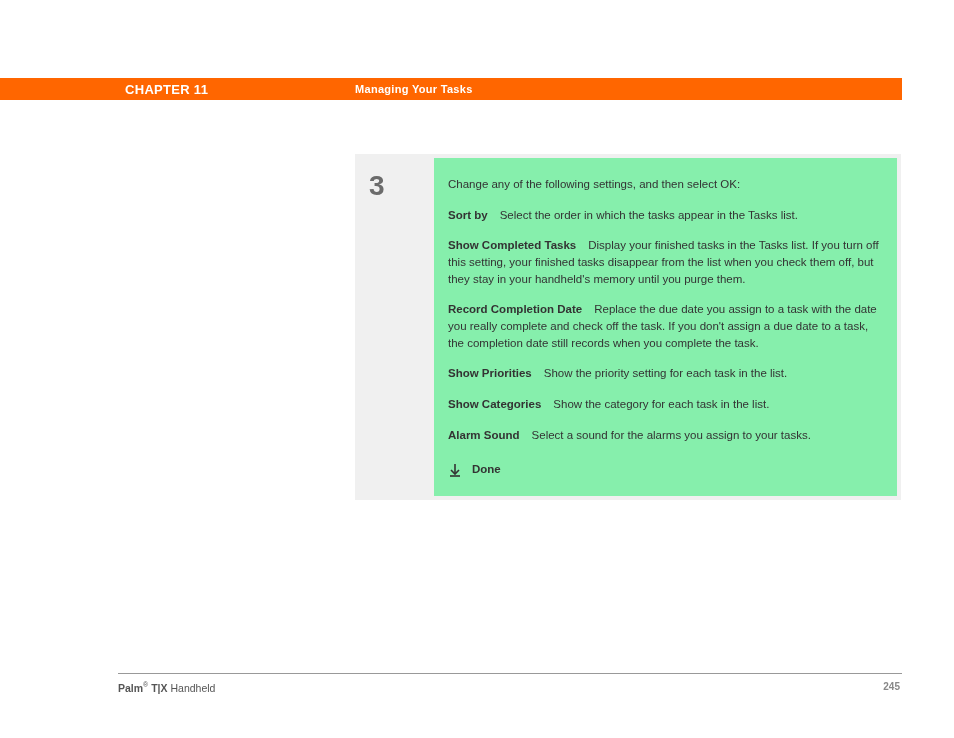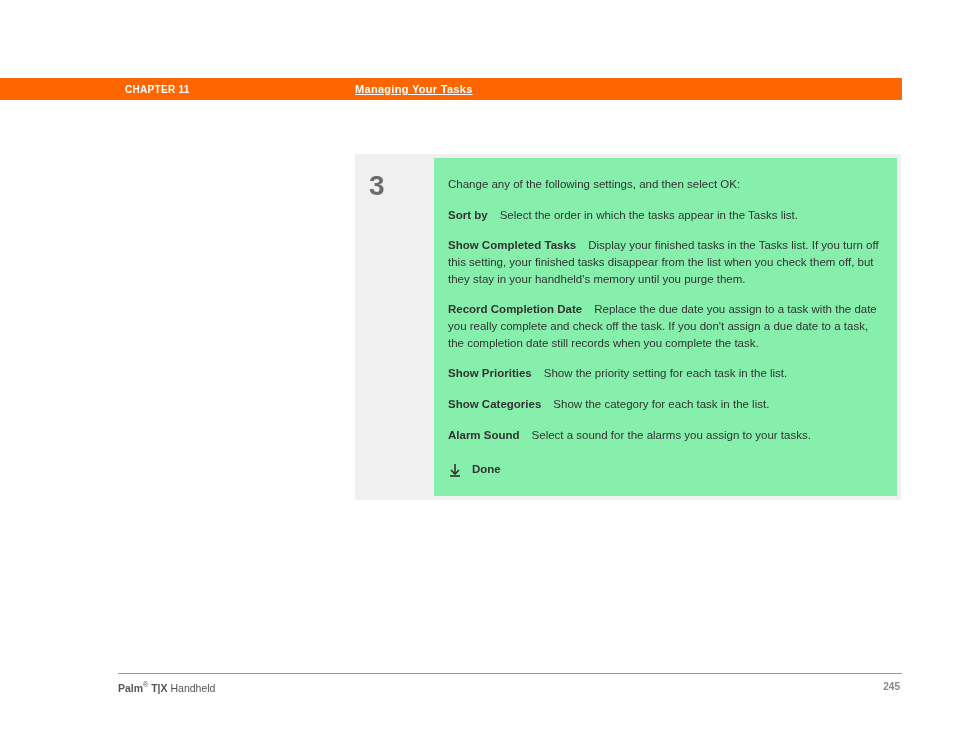--- a/index.html
+++ b/index.html
@@ -23,31 +23,30 @@
       height: 22px;
       background: #ff6600;
       display: flex;
       align-items: center;
     }
     .chapter-label {
       position: absolute;
       left: 125px;
       color: #ffffff;
       font-weight: bold;
-      font-size: 10px;
+      font-size: 13px;
       letter-spacing: 0.3px;
     }
     .chapter-title {
       position: absolute;
       left: 355px;
       color: #ffffff;
       font-weight: bold;
       font-size: 11px;
       letter-spacing: 0.3px;
-      text-decoration: underline;
     }
     .content-box {
       position: absolute;
       top: 153px;
       left: 354px;
       width: 548px;
       background: #f0f0f0;
       border: 1px solid #ffffff;
       padding: 4px;
     }

